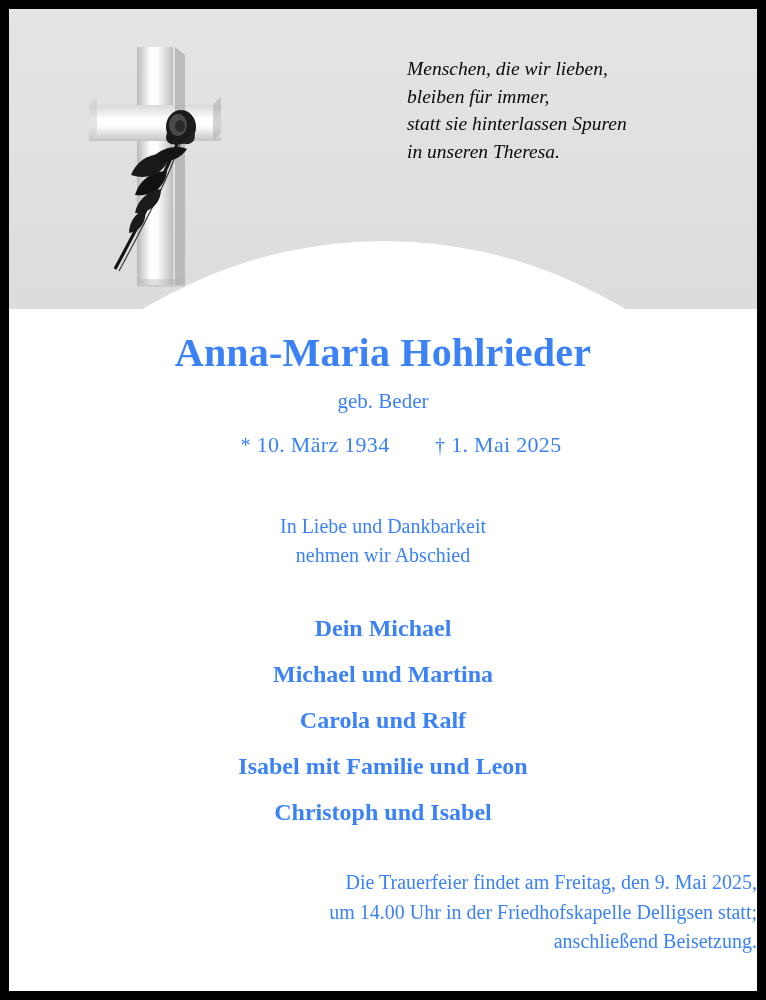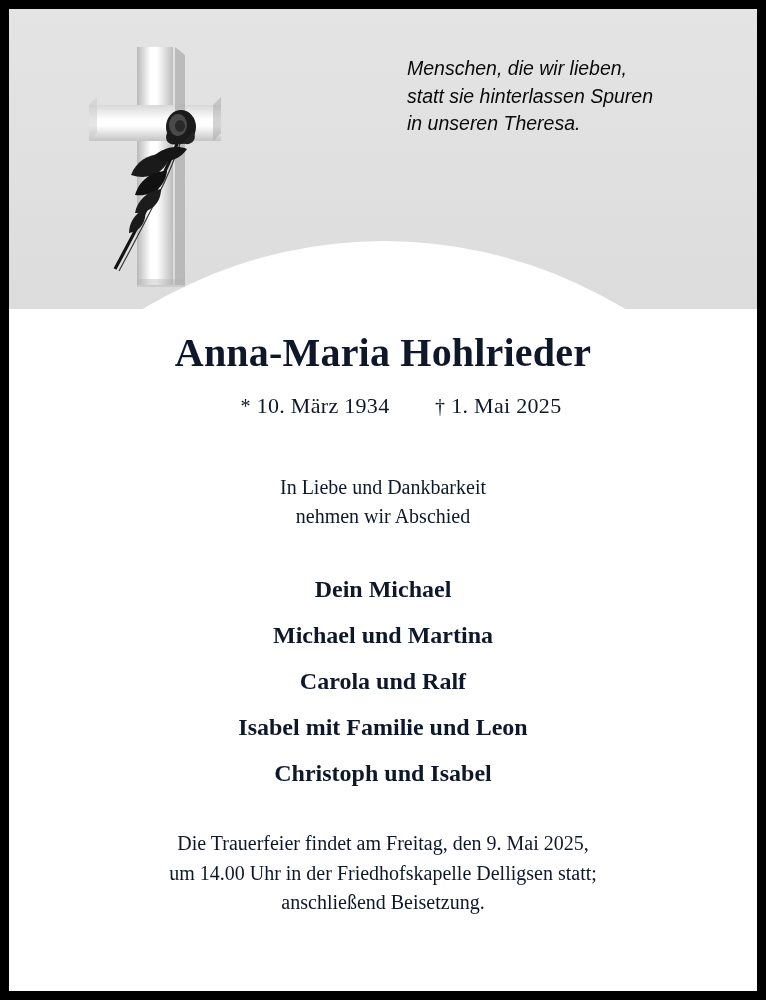--- a/index.html
+++ b/index.html
@@ -84,37 +84,37 @@
     width: 120px;
     height: 180px;
   }
 
   
   .verse {
     position: absolute;
     left: 398px;
     top: 46px;
     width: 320px;
-    font-family: Liberation Sans, sans-serif;
+    font-family: Liberation Serif, serif;
     font-style: italic;
     font-size: 19.5px;
     line-height: 1.42;
     color: #0a0a0a;
     text-align: left;
   }
   .verse div { white-space: nowrap; }
 
   
   .content {
     position: absolute;
     left: 0;
     top: 300px;
     width: 748px;
     text-align: center;
-    color: #0f172a;
+    color: #3b82f6;
   }
 
   .name {
     font-size: 40px;
     font-weight: bold;
     letter-spacing: 0.2px;
     margin-top: 22px;
     line-height: 1.1;
   }
   .maiden {
@@ -143,20 +143,21 @@
     font-size: 24px;
     font-weight: bold;
     line-height: 1.0;
     margin-bottom: 22px;
   }
 
   .funeral {
     font-size: 20px;
     line-height: 1.48;
     margin-top: 44px;
+    text-align: right;
   }
 </style>
 </head>
 <body>
 
 <div class="obituary">
 
   <div class="top-band"></div>
   <div class="arc"></div>
 
@@ -186,27 +187,29 @@
       <path d="M70 58 C52 54, 36 62, 30 78 C48 84, 64 76, 70 58 Z" fill="#1a1a1a"></path>
       <path d="M66 74 C50 74, 38 84, 34 98 C52 100, 64 90, 66 74 Z" fill="#111111"></path>
       <path d="M60 92 C46 94, 36 104, 34 116 C50 116, 60 106, 60 92 Z" fill="#1c1c1c"></path>
       <path d="M52 60 C62 50, 76 48, 86 52 C78 64, 62 68, 52 60 Z" fill="#151515"></path>
       <path d="M44 112 C34 116, 28 126, 28 136 C40 134, 46 124, 44 112 Z" fill="#1a1a1a"></path>
     </svg>
   </div>
 
   <div class="verse">
     <div>Menschen, die wir lieben,</div>
+    <div>bleiben für immer,</div>
     <div>statt sie hinterlassen Spuren</div>
     <div>in unseren Theresa.</div>
   </div>
 
   <div class="content">
 
     <div class="name">Anna-Maria Hohlrieder</div>
+    <div class="maiden">geb. Beder</div>
 
     <div class="dates">
       <span class="sym">*</span>
       <span>10. März 1934</span>
       <span class="gap"></span>
       <span class="sym">†</span>
       <span>1. Mai 2025</span>
     </div>
 
     <div class="tribute">

